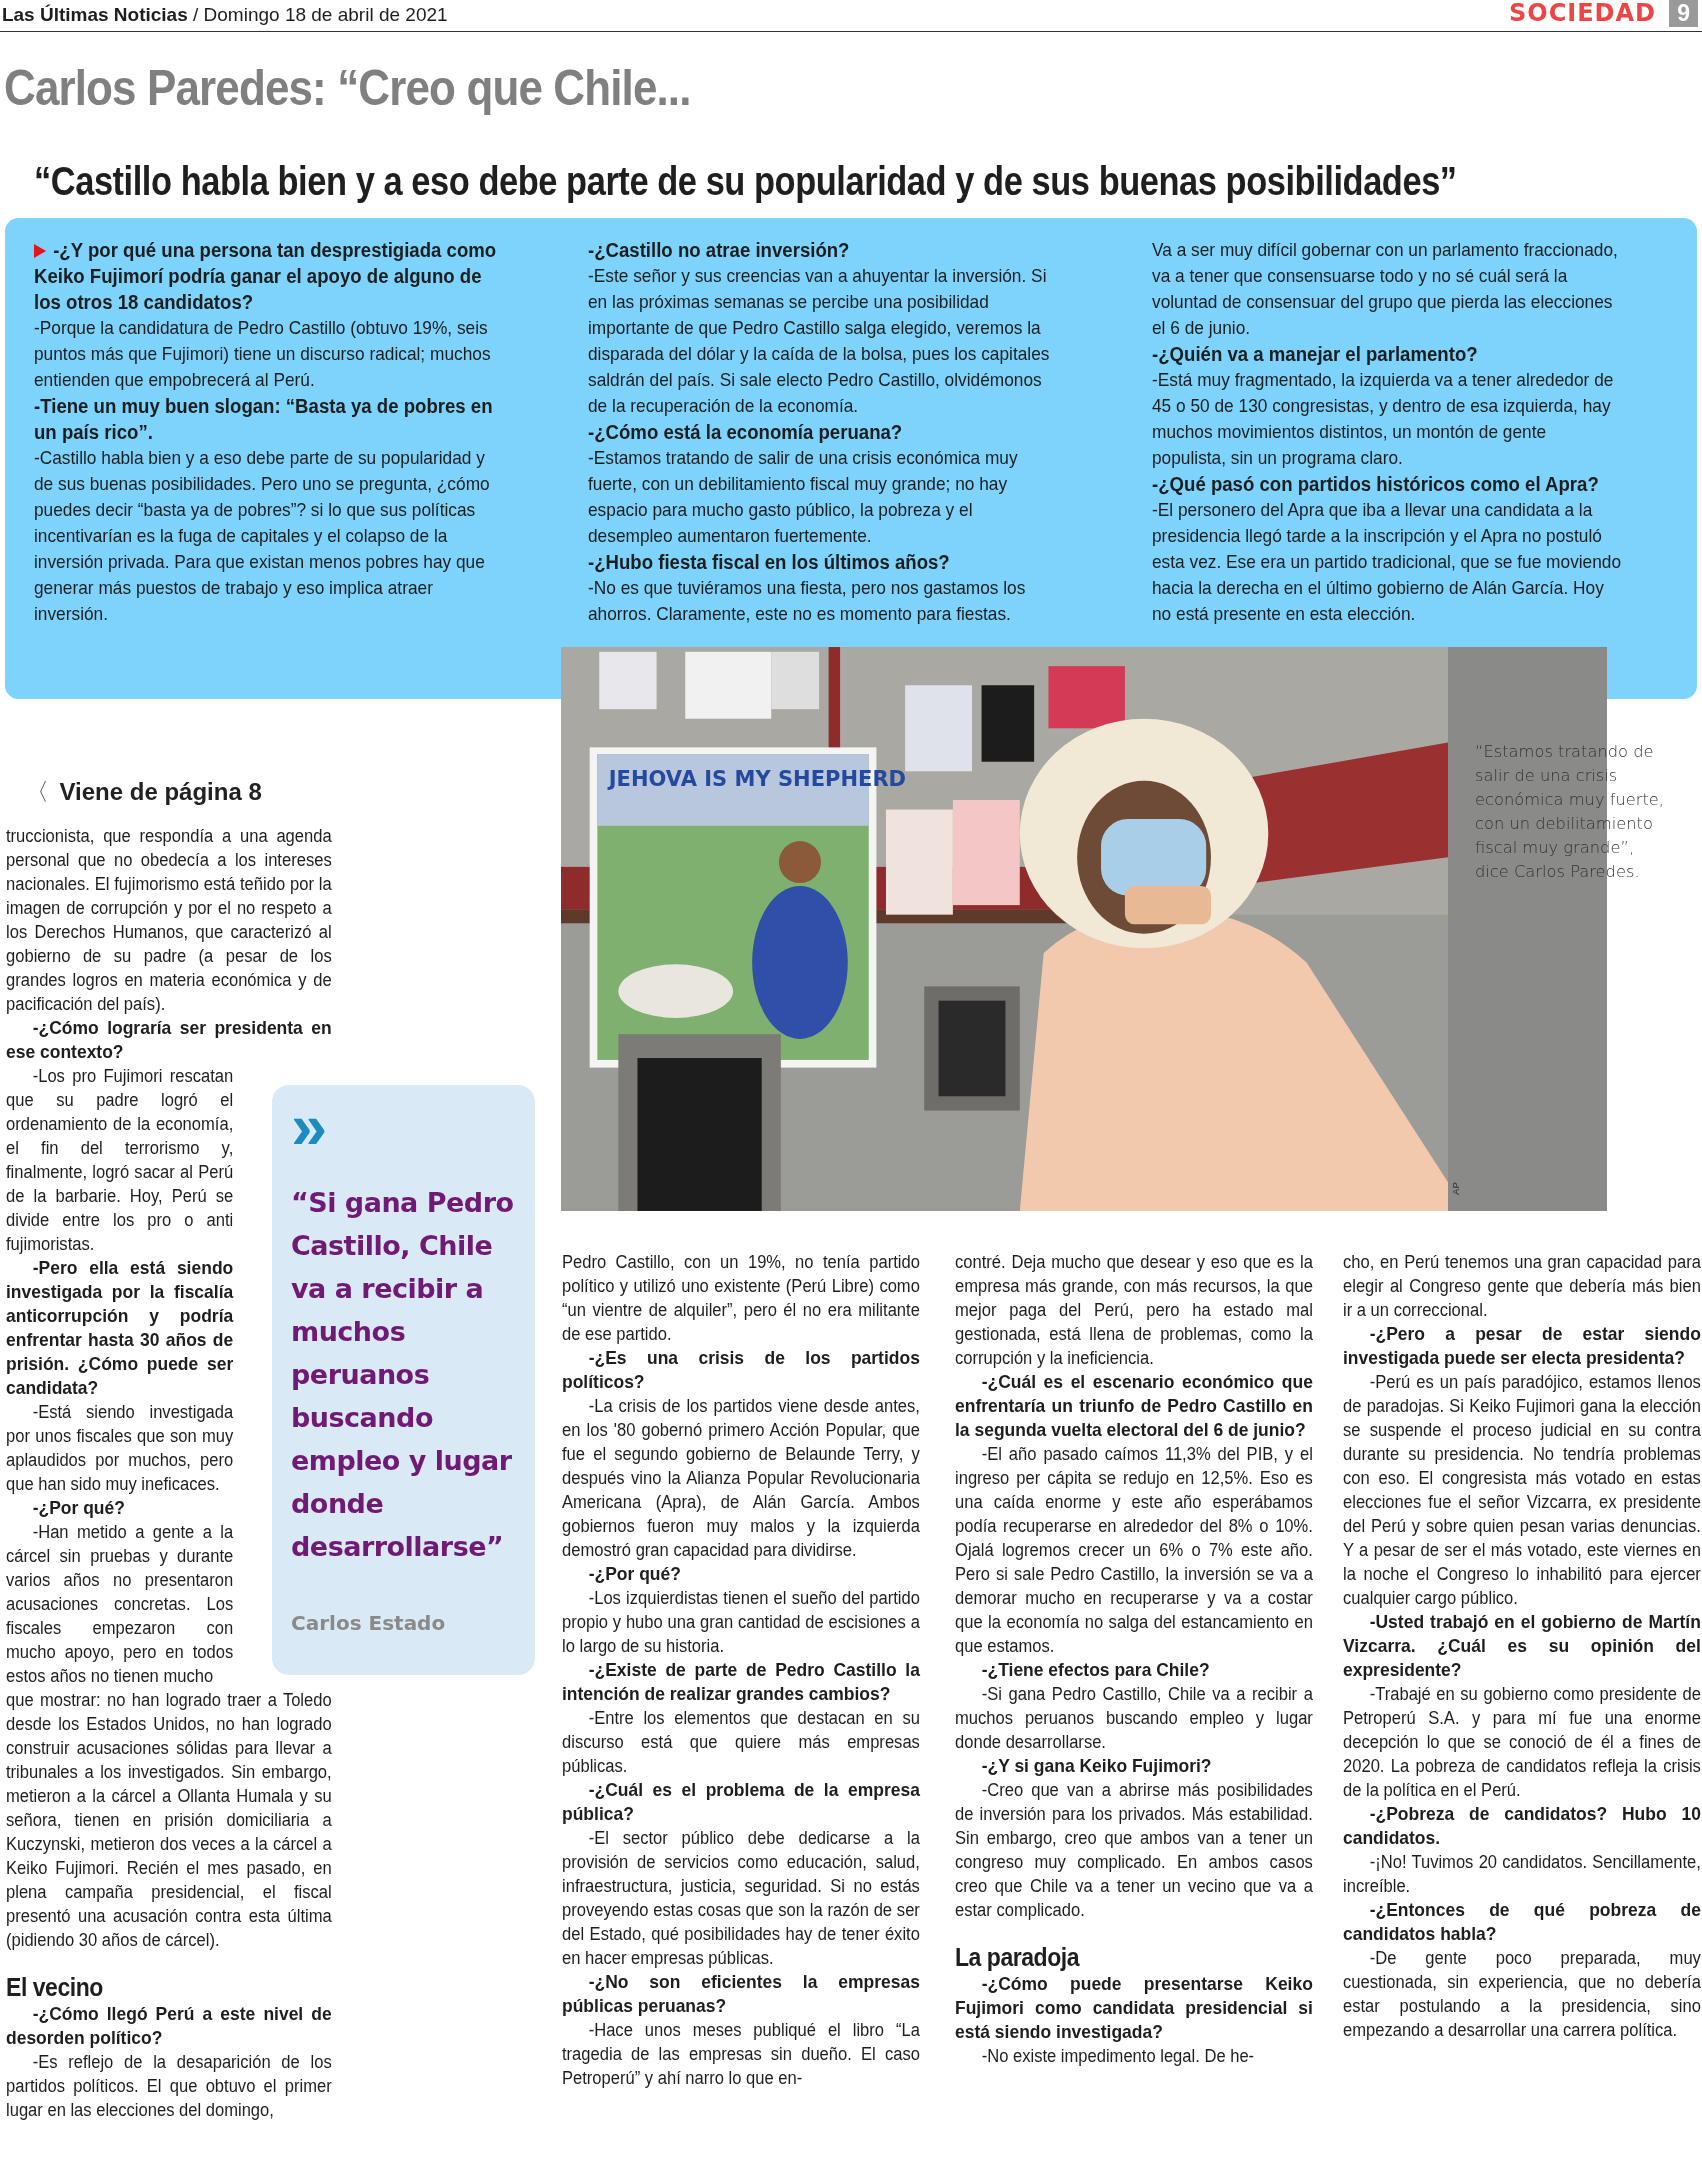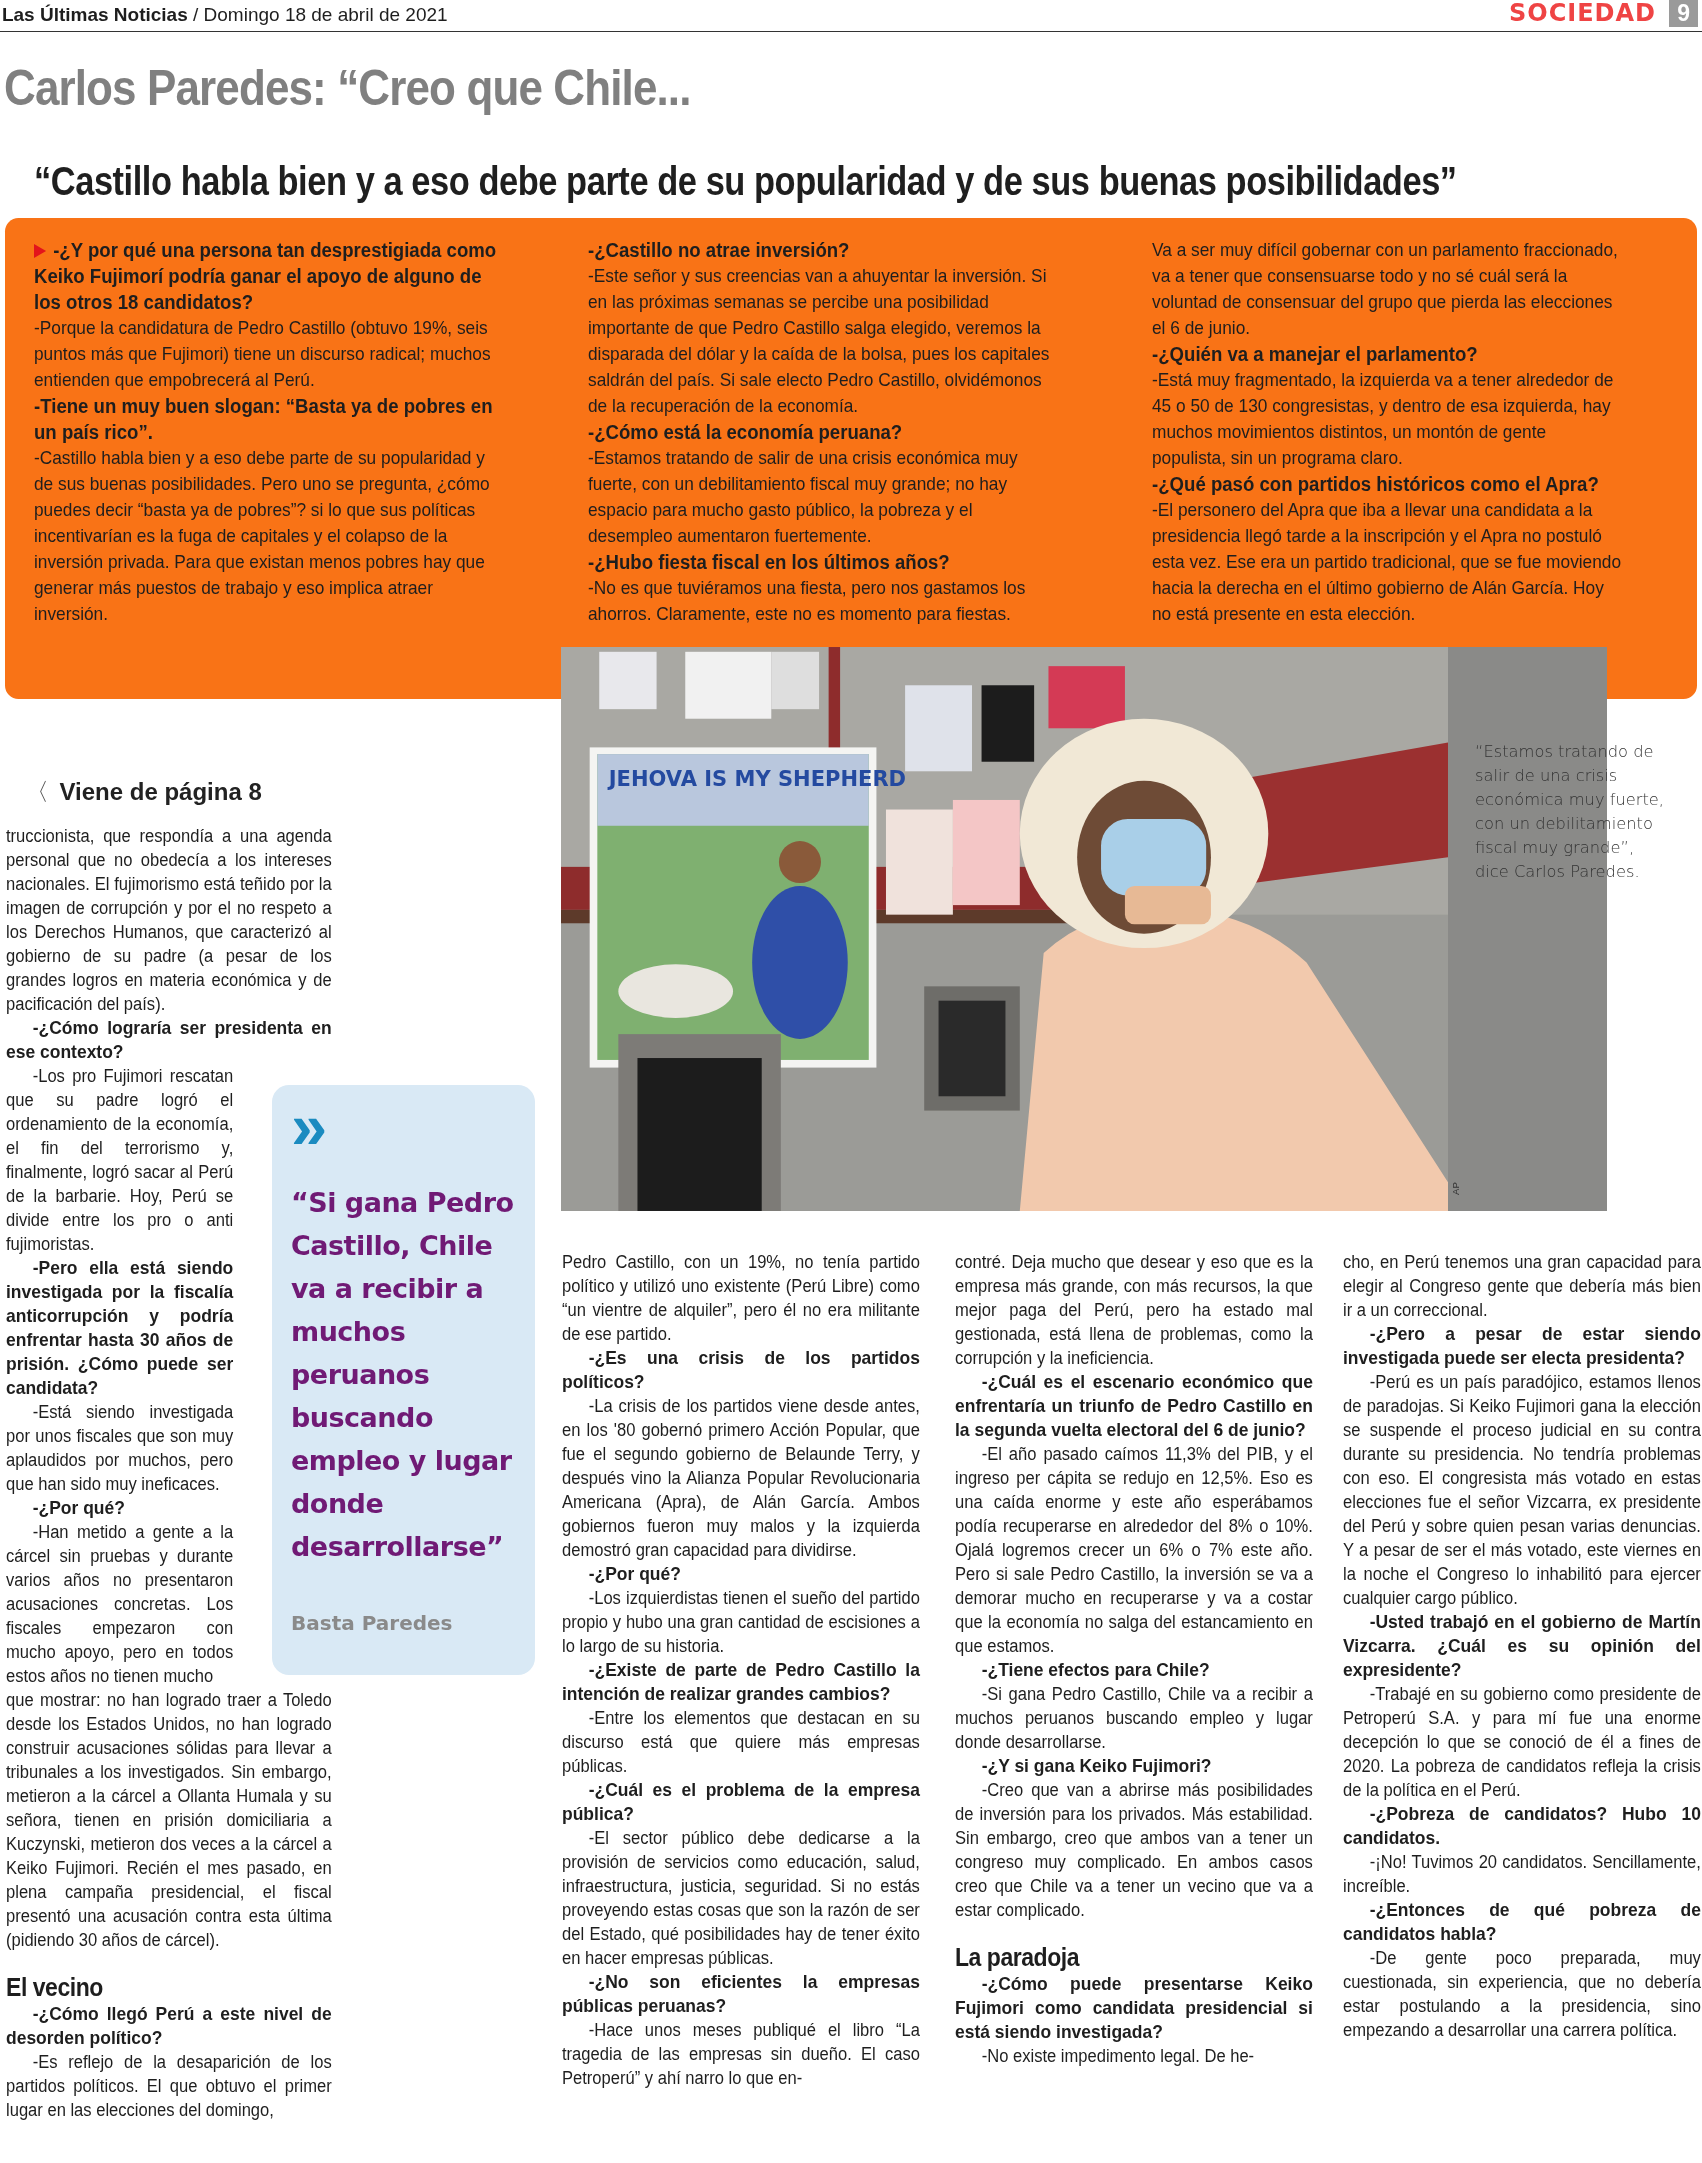--- a/index.html
+++ b/index.html
@@ -18,21 +18,21 @@
                       text-align: center; line-height: 27px; }
 
   
   .kicker { position: absolute; left: 3.8px; top: 59px; font-size: 50px; font-weight: bold;
             color: #808080; letter-spacing: -1px; transform: scaleX(0.88); transform-origin: left; white-space: nowrap; }
   .headline { position: absolute; left: 34px; top: 159px; font-size: 40px; font-weight: bold;
               color: #1f1f1f; white-space: nowrap; transform: scaleX(0.86); transform-origin: left; letter-spacing: -0.5px; }
 
   
   .topbox { position: absolute; left: 4.8px; top: 218px; width: 1692px; height: 481px;
-            background: #f97316; border-radius: 13.4px; }
+            background: #7dd3fc; border-radius: 13.4px; }
   .topcol { position: absolute; top: 19px; width: 507px; font-size: 18.6px; line-height: 26px;
             transform: scaleX(0.93); transform-origin: left top; }
   .topcol p { margin: 0; }
   .topcol .q { font-weight: bold; font-size: 20px; line-height: 26px; }
   .topcol.c1 { left: 29px; top: 19px; }
   .topcol.c2 { left: 583px; top: 19px; }
   .topcol.c3 { left: 1147px; top: 19px; }
   .tri { display: inline-block; width: 0; height: 0; border-top: 7.6px solid transparent;
          border-bottom: 7.6px solid transparent; border-left: 13.4px solid #e3141b; margin-right: 7.6px;
          vertical-align: -1px; }
@@ -179,21 +179,21 @@
       <p class="c">que mostrar: no han logrado traer a Toledo desde los Estados Unidos, no han logrado construir acusaciones sólidas para llevar a tribunales a los investigados. Sin embargo, metieron a la cárcel a Ollanta Humala y su señora, tienen en prisión domiciliaria a Kuczynski, metieron dos veces a la cárcel a Keiko Fujimori. Recién el mes pasado, en plena campaña presidencial, el fiscal presentó una acusación contra esta última (pidiendo 30 años de cárcel).</p>
       <p class="sub">El vecino</p>
       <p class="q">-¿Cómo llegó Perú a este nivel de desorden político?</p>
       <p class="a">-Es reflejo de la desaparición de los partidos políticos. El que obtuvo el primer lugar en las elecciones del domingo,</p>
     </div>
 </div>
 
 <div class="pull">
   <div class="guil">»</div>
   <div class="text">“Si gana Pedro Castillo, Chile va a recibir a muchos peruanos buscando empleo y lugar donde desarrollarse”</div>
-  <div class="by">Basta Paredes</div>
+  <div class="by">Carlos Estado</div>
 </div>
 
 <div class="col c2">
     <p class="c">Pedro Castillo, con un 19%, no tenía partido político y utilizó uno existente (Perú Libre) como “un vientre de alquiler”, pero él no era militante de ese partido.</p>
     <p class="q">-¿Es una crisis de los partidos políticos?</p>
     <p class="a">-La crisis de los partidos viene desde antes, en los '80 gobernó primero Acción Popular, que fue el segundo gobierno de Belaunde Terry, y después vino la Alianza Popular Revolucionaria Americana (Apra), de Alán García. Ambos gobiernos fueron muy malos y la izquierda demostró gran capacidad para dividirse.</p>
     <p class="q">-¿Por qué?</p>
     <p class="a">-Los izquierdistas tienen el sueño del partido propio y hubo una gran cantidad de escisiones a lo largo de su historia.</p>
     <p class="q">-¿Existe de parte de Pedro Castillo la intención de realizar grandes cambios?</p>
     <p class="a">-Entre los elementos que destacan en su discurso está que quiere más empresas públicas.</p>

